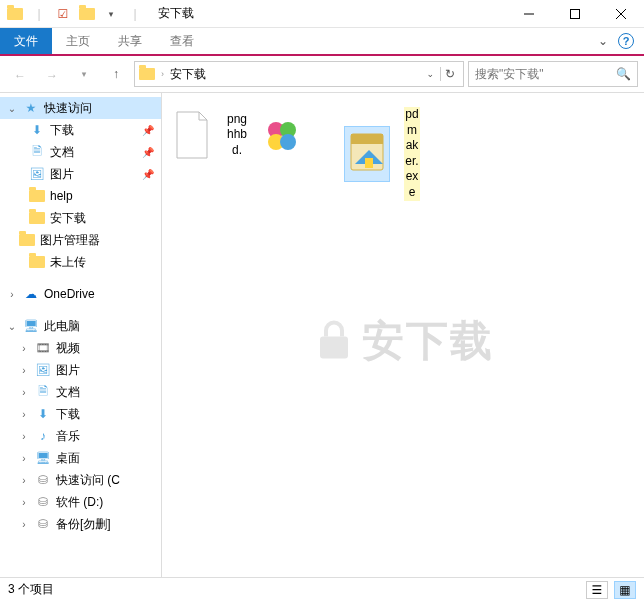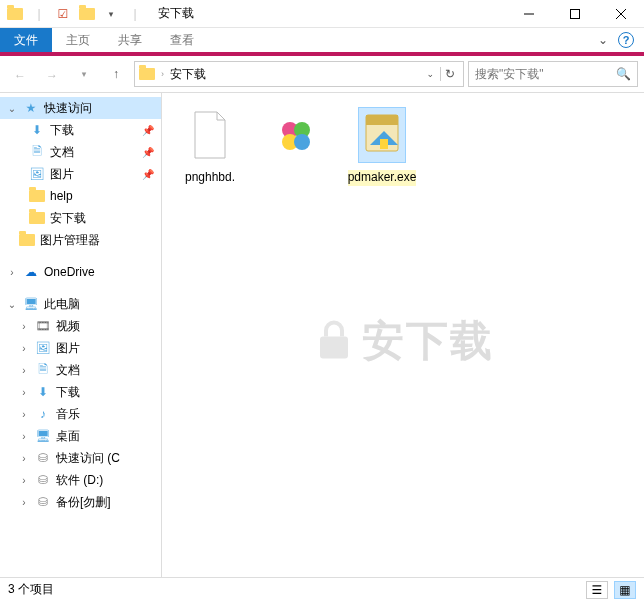--- a/index.html
+++ b/index.html
@@ -7,21 +7,21 @@
 
 
 .titlebar { height: 28px; background: #fff; display: flex; align-items: center; border-bottom: 1px solid #e5e5e5; }
 .qat { display: flex; align-items: center; gap: 2px; padding: 0 4px; }
 .qat-item { width: 22px; height: 22px; display: flex; align-items: center; justify-content: center; }
 .title-text { margin-left: 8px; color: #000; }
 .win-controls { margin-left: auto; display: flex; }
 .win-btn { width: 46px; height: 28px; display: flex; align-items: center; justify-content: center; color: #000; }
 
 
-.ribbon { height: 28px; background: #fff; display: flex; align-items: stretch; border-bottom: 4px solid #be185d; position: relative; }
+.ribbon { height: 28px; background: #fff; display: flex; align-items: stretch; border-bottom: 2px solid #be185d; position: relative; }
 .tab { padding: 0 14px; display: flex; align-items: center; color: #737373; cursor: pointer; }
 .tab.active { background: #1979ca; color: #fff; }
 .ribbon-right { margin-left: auto; display: flex; align-items: center; gap: 10px; padding-right: 10px; }
 
 
 .addr-row { height: 36px; display: flex; align-items: center; padding: 4px 6px; gap: 4px; }
 .nav-btn { width: 28px; height: 28px; display: flex; align-items: center; justify-content: center; color: #555; border-radius: 2px; }
 .nav-btn.disabled { color: #bbb; }
 .addr-box { flex: 1; height: 26px; border: 1px solid #ccc; display: flex; align-items: center; padding: 0 4px; gap: 6px; }
 .addr-text { flex: 1; color: #000; }
@@ -35,21 +35,21 @@
 .tree-item { display: flex; align-items: center; height: 22px; padding-left: 6px; gap: 4px; cursor: pointer; }
 .tree-item .chev { width: 12px; text-align: center; color: #666; font-size: 10px; }
 .tree-item .icon { width: 18px; height: 18px; display: flex; align-items: center; justify-content: center; }
 .tree-item.header { background: #cce8ff; }
 .tree-item .label { white-space: nowrap; overflow: hidden; }
 .pin { margin-left: auto; margin-right: 6px; color: #666; font-size: 10px; }
 .tree-spacer { height: 10px; }
 
 
 .files { flex: 1; padding: 14px 10px; display: flex; align-items: flex-start; gap: 10px; position: relative; }
-.file-item { width: 76px; display: flex; flex-direction: column; align-items: center; gap: 7px; cursor: pointer; }
+.file-item { width: 76px; display: flex; flex-direction: row; align-items: center; gap: 14px; cursor: pointer; }
 .file-icon { width: 48px; height: 56px; display: flex; align-items: center; justify-content: center; }
 .file-label { text-align: center; word-break: break-all; line-height: 1.3; }
 .file-item.selected .file-label { background: #fef9c3; }
 .file-item.selected .file-icon { background: #cce8ff; border: 1px solid #99d1ff; }
 
 
 .watermark { position: absolute; top: 50%; left: 50%; transform: translate(-50%, -40%); color: #ddd; text-align: center; pointer-events: none; }
 .watermark .wm1 { font-size: 42px; font-weight: bold; letter-spacing: 2px; }
 .watermark .wm2 { font-size: 22px; letter-spacing: 1px; }
 
@@ -163,20 +163,26 @@
           <div class="folder-ic"></div>
         </span>
       <span class="label">安下载</span>
     </div>
     <div class="tree-item" style="padding-left:18px">
       <span class="icon">
           <div class="folder-ic"></div>
         </span>
       <span class="label">图片管理器</span>
     </div>
+    <div class="tree-item" style="padding-left:28px">
+      <span class="icon">
+          <div class="folder-ic"></div>
+        </span>
+      <span class="label">未上传</span>
+    </div>
     <div class="tree-spacer"></div>
     <div class="tree-item">
       <span class="chev">›</span>
       <span class="icon" style="color:#0a6cce">☁</span>
       <span class="label">OneDrive</span>
     </div>
     <div class="tree-spacer"></div>
     <div class="tree-item">
       <span class="chev">⌄</span>
       <span class="icon" style="color:#4aa3df">🖥</span>

